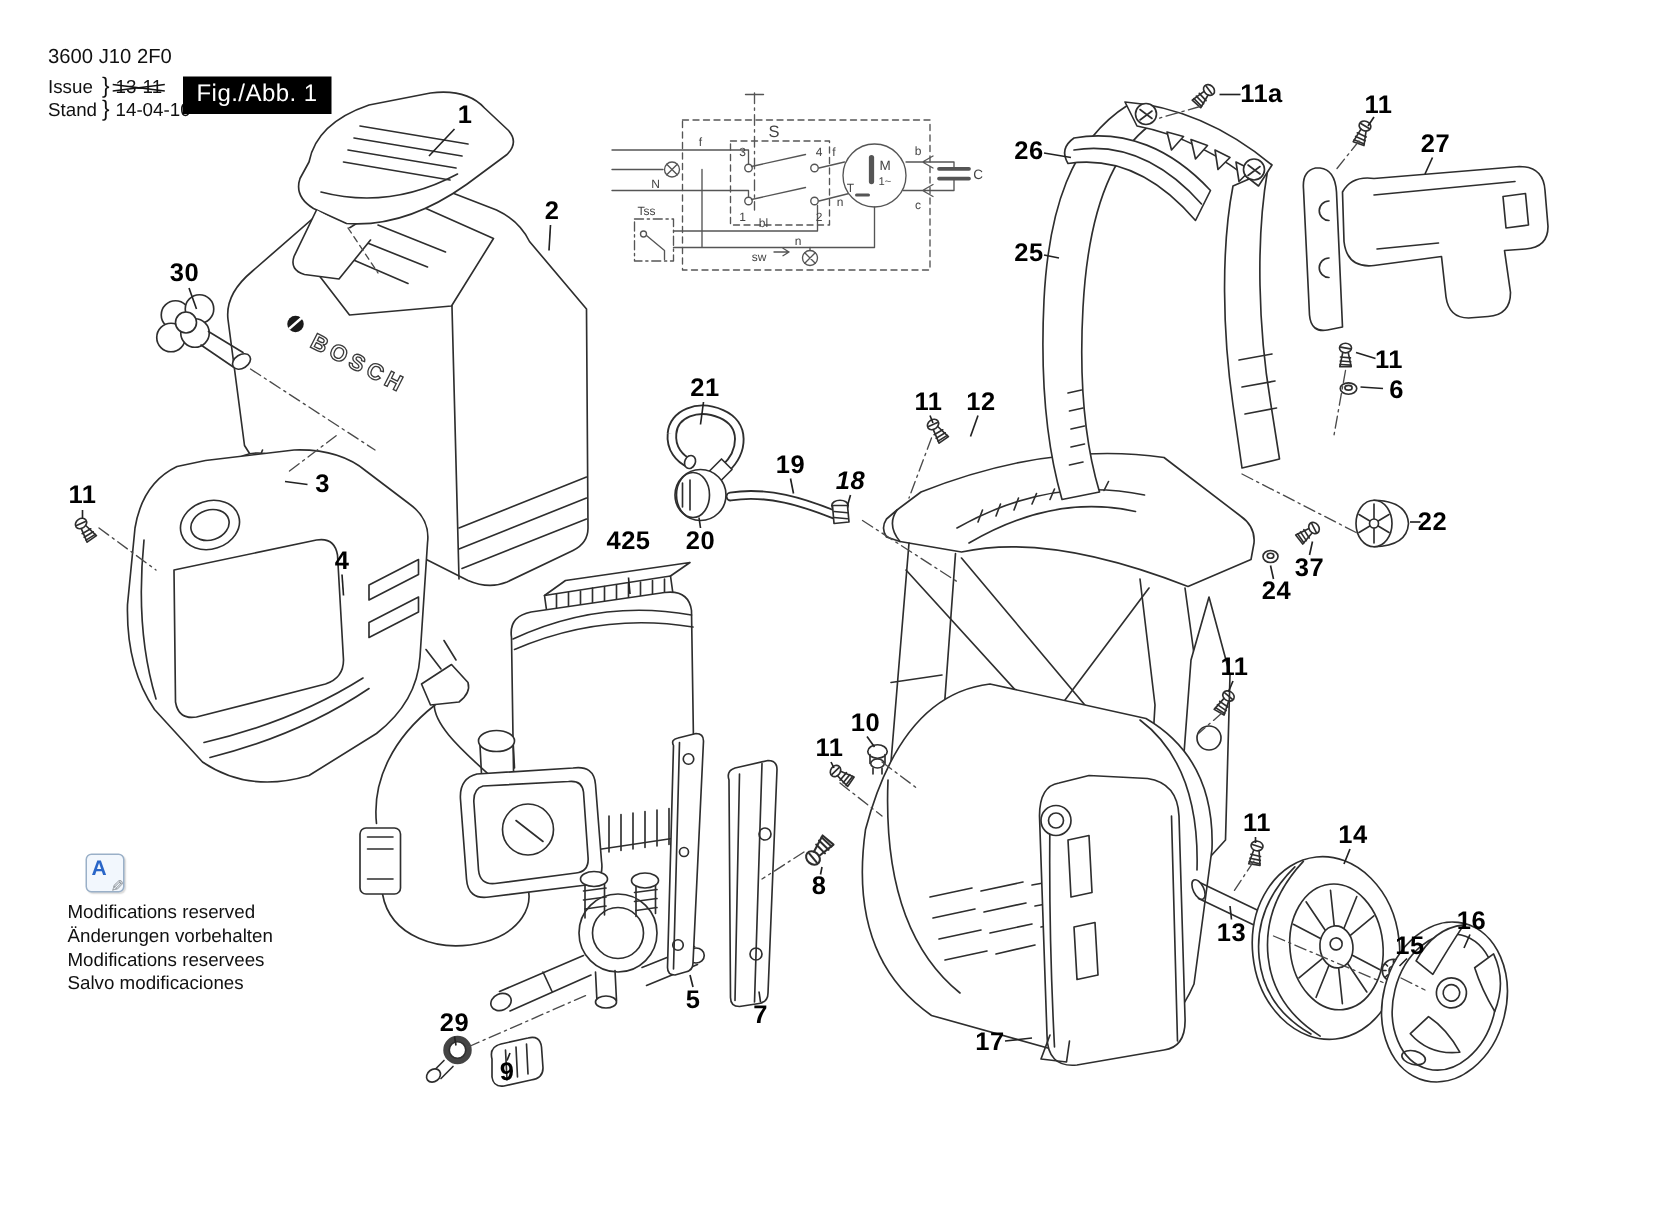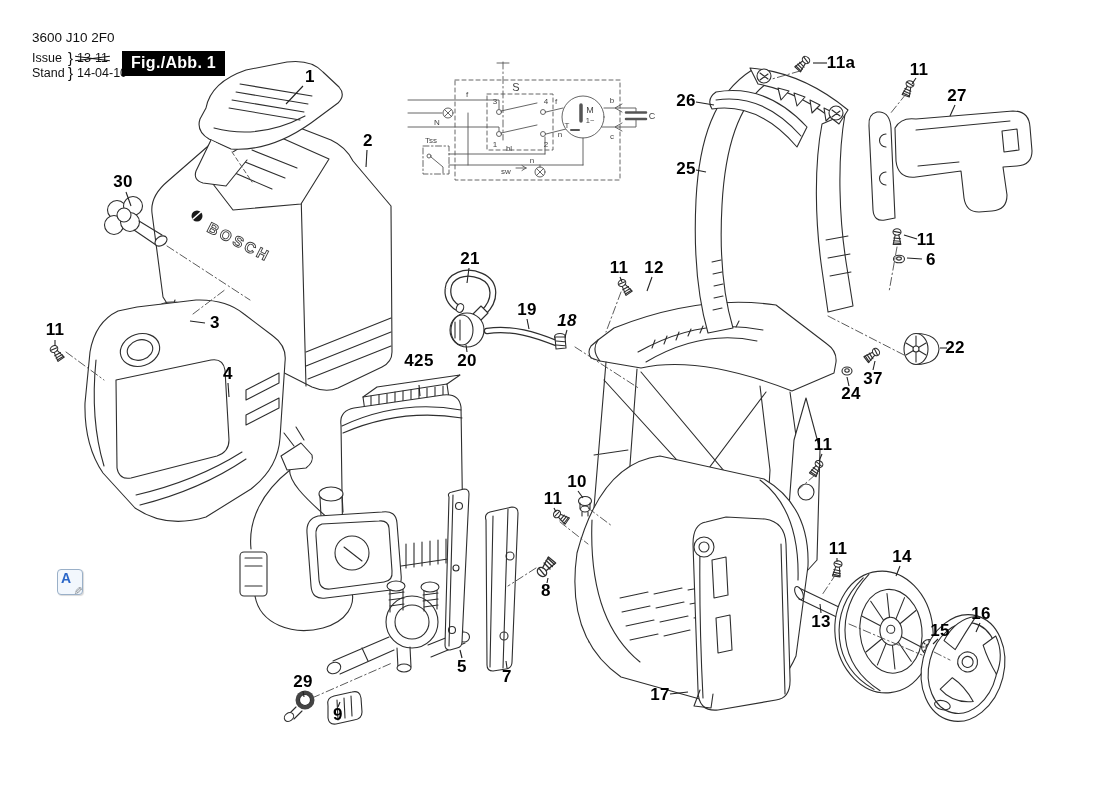--- a/index.html
+++ b/index.html
@@ -11,21 +11,21 @@
   .hdr{position:absolute;left:32px;top:30px;font-size:13px;line-height:1.15;}
   .hdr .doc{font-size:13.5px;margin-bottom:5px;}
   .issrow{display:flex;align-items:center;font-size:12.5px;height:15px;}
   .issrow .lbl{width:36px;}
   .issrow .brace{font-size:15px;margin:0 4px 0 0;}
   .struck{position:relative;display:inline-block;}
   .struck::before,.struck::after{content:"";position:absolute;left:-2px;right:-2px;top:50%;
       border-top:1.4px solid #111;}
   .struck::before{transform:rotate(7deg);}
   .struck::after{transform:rotate(-7deg);}
-  .figbox{position:absolute;left:122px;top:51px;background:#000;color:#fff;font-weight:bold;
+  .figbox{position:absolute;left:122px;top:51px;background:#000;color:#fff;font-weight:normal;
           font-size:16px;padding:3px 9px 4px;letter-spacing:.3px;}
   .notes{position:absolute;left:45px;top:601px;font-size:12.5px;line-height:1.26;}
   .notes .block{margin-bottom:15px;}
   .tr-icon{position:absolute;left:57px;top:569px;width:24px;height:24px;border:1px solid #9ab0c8;
            border-radius:4px;background:#f2f7fd;box-shadow:1px 1px 1px rgba(0,0,0,.15);}
   .tr-icon .a{position:absolute;left:3px;top:0px;color:#2a66c8;font-weight:bold;font-size:14px;}
   .tr-icon .pen{position:absolute;right:0px;bottom:-3px;color:#8a8f94;font-size:11px;transform:rotate(90deg);}
 </style>
 </head>
 <body>
@@ -455,15 +455,21 @@
       <span>14-04-10</span>
     </div>
   </div>
   <div class="figbox">Fig./Abb. 1</div>
 
   <div class="tr-icon">
     <span class="a">A</span>
     <span class="pen">✎</span>
   </div>
   <div class="notes">
+    <div class="block">
+      <div>Modifications reserved</div>
+      <div>Änderungen vorbehalten</div>
+      <div>Modifications reservees</div>
+      <div>Salvo modificaciones</div>
+    </div>
   </div>
 
 </div>
 
 </body></html>

